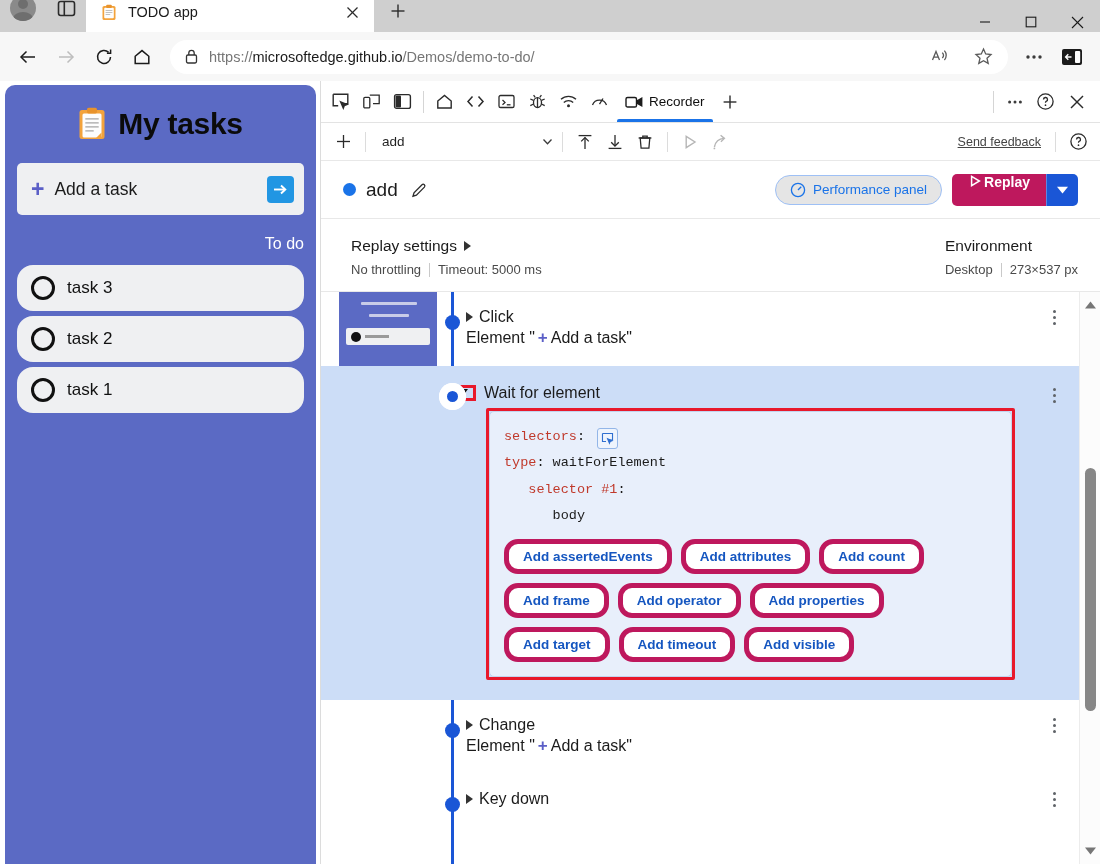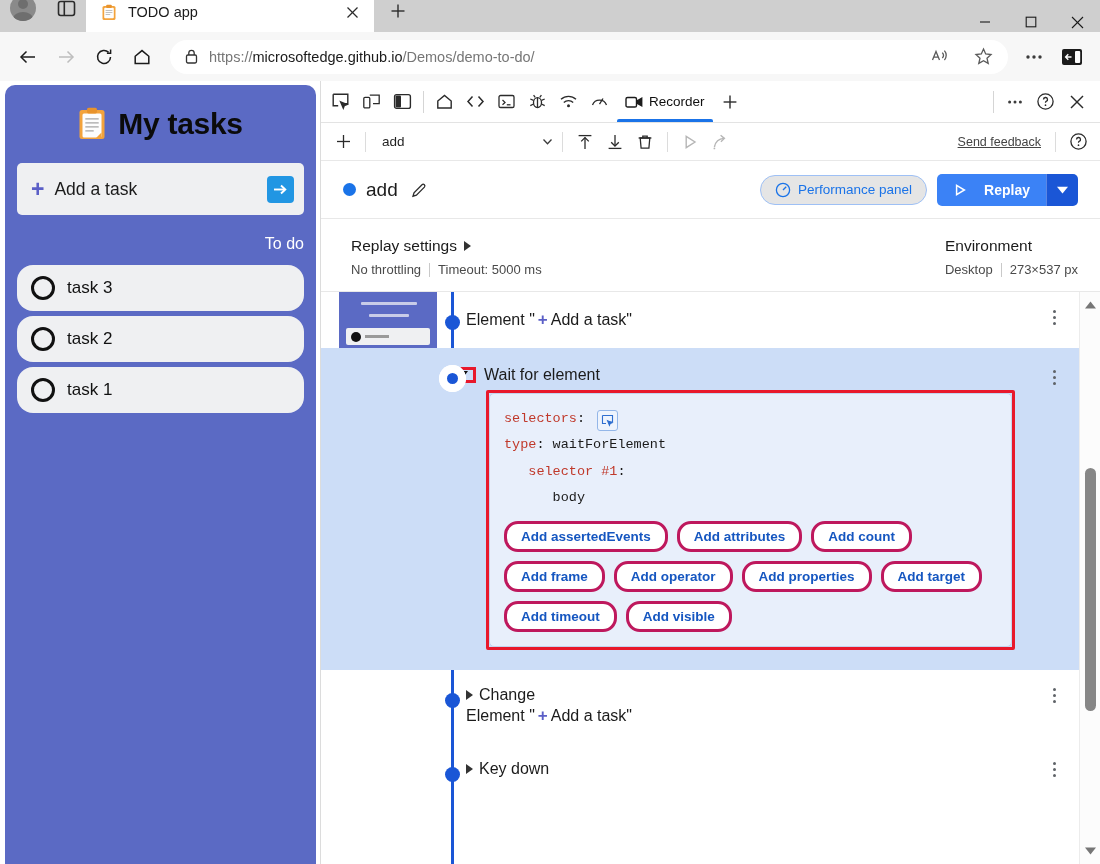--- a/index.html
+++ b/index.html
@@ -159,21 +159,21 @@
   }
   .rec-dot { width:13px;height:13px;border-radius:50%;background:#1a73e8;flex:none;}
   .rec-title { font-size:19px; color:#1b1b1b; }
   .perf-btn {
     display:flex;align-items:center;gap:7px;height:30px;padding:0 14px;
     border:1px solid #9ec0f5;border-radius:15px;color:#1a73e8;font-size:13.5px;
     background:#e5e5e5; white-space:nowrap;
   }
   .replay-group { display:flex; align-items:stretch; height:32px; }
   .replay-btn {
-    background:#3b82f6;color:#fff;display:flex;align-items:center;gap:17px;
+    background:#be185d;color:#fff;display:flex;align-items:flex-start;gap:2px;
     padding:0 16px;border-radius:5px 0 0 5px;font-size:14px;font-weight:bold;
   }
   .replay-caret {
     background:#1a56d6;width:32px;display:flex;align-items:center;justify-content:center;
     border-radius:0 5px 5px 0; border-left:1px solid #5b86e3;
   }
 
   .settings-row {
     display:flex; padding: 18px 22px 14px 30px; border-bottom:1px solid #e8e8e8;
     flex:none; gap:30px;
@@ -248,21 +248,21 @@
   }
   .code-line { color:#1b1b1b; line-height:1.95; white-space:pre; }
   .k { color:#c0392b; }
   .sel-icon-btn {
     display:inline-flex; width:21px;height:21px; border:1px solid #93b6e8; border-radius:3px;
     background:#eef4fd; align-items:center;justify-content:center; vertical-align:-5px;
     margin-left:4px;
   }
   .pill-row { display:flex; flex-wrap:wrap; gap:9px; margin-top:10px; }
   .pill {
-    border:3px solid #be185d; border-radius:14px; background:#fff; color:#1556c0;
+    border:5px solid #be185d; border-radius:14px; background:#fff; color:#1556c0;
     font-family:"Liberation Sans",sans-serif; font-size:13.5px; font-weight:bold;
     padding: 5px 14px; white-space:nowrap;
   }
 
   .vscrollbar {
     width:21px; background:#fcfcfc; border-left:1px solid #ececec; flex:none;
     position:relative;
   }
   .sb-arrow { position:absolute; left:0; right:0; height:20px; display:flex; align-items:center; justify-content:center;}
   .sb-arrow.up { top:3px; }
@@ -683,20 +683,24 @@
             <div class="mini-card">
               <span class="mini-dot"></span>
                 <span class="mini-txt"></span>
             </div>
           </div>
 
           <div class="timeline-line"></div>
 
           <div class="step-row" style="padding-top:16px; padding-bottom:18px;">
             <span class="step-bullet" style="top:23px;"></span>
+            <div class="step-title-line">
+              <span class="tri"></span>
+              <span class="step-title">Click</span>
+            </div>
             <div class="step-sub">
               <span>Element "</span>
                 <span class="p">+</span>
                 <span> Add a task"</span>
             </div>
             <div class="kebab">
                 <i></i>
                 <i></i>
                 <i></i>
               </div>

